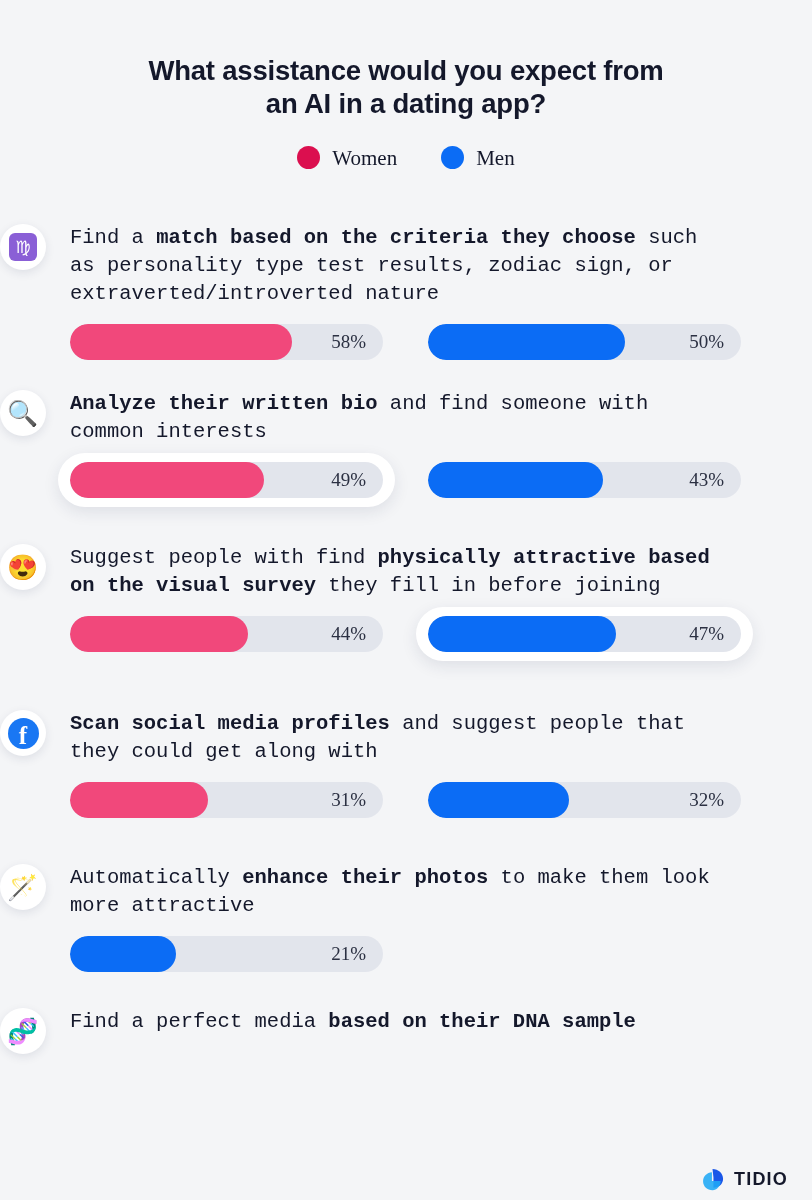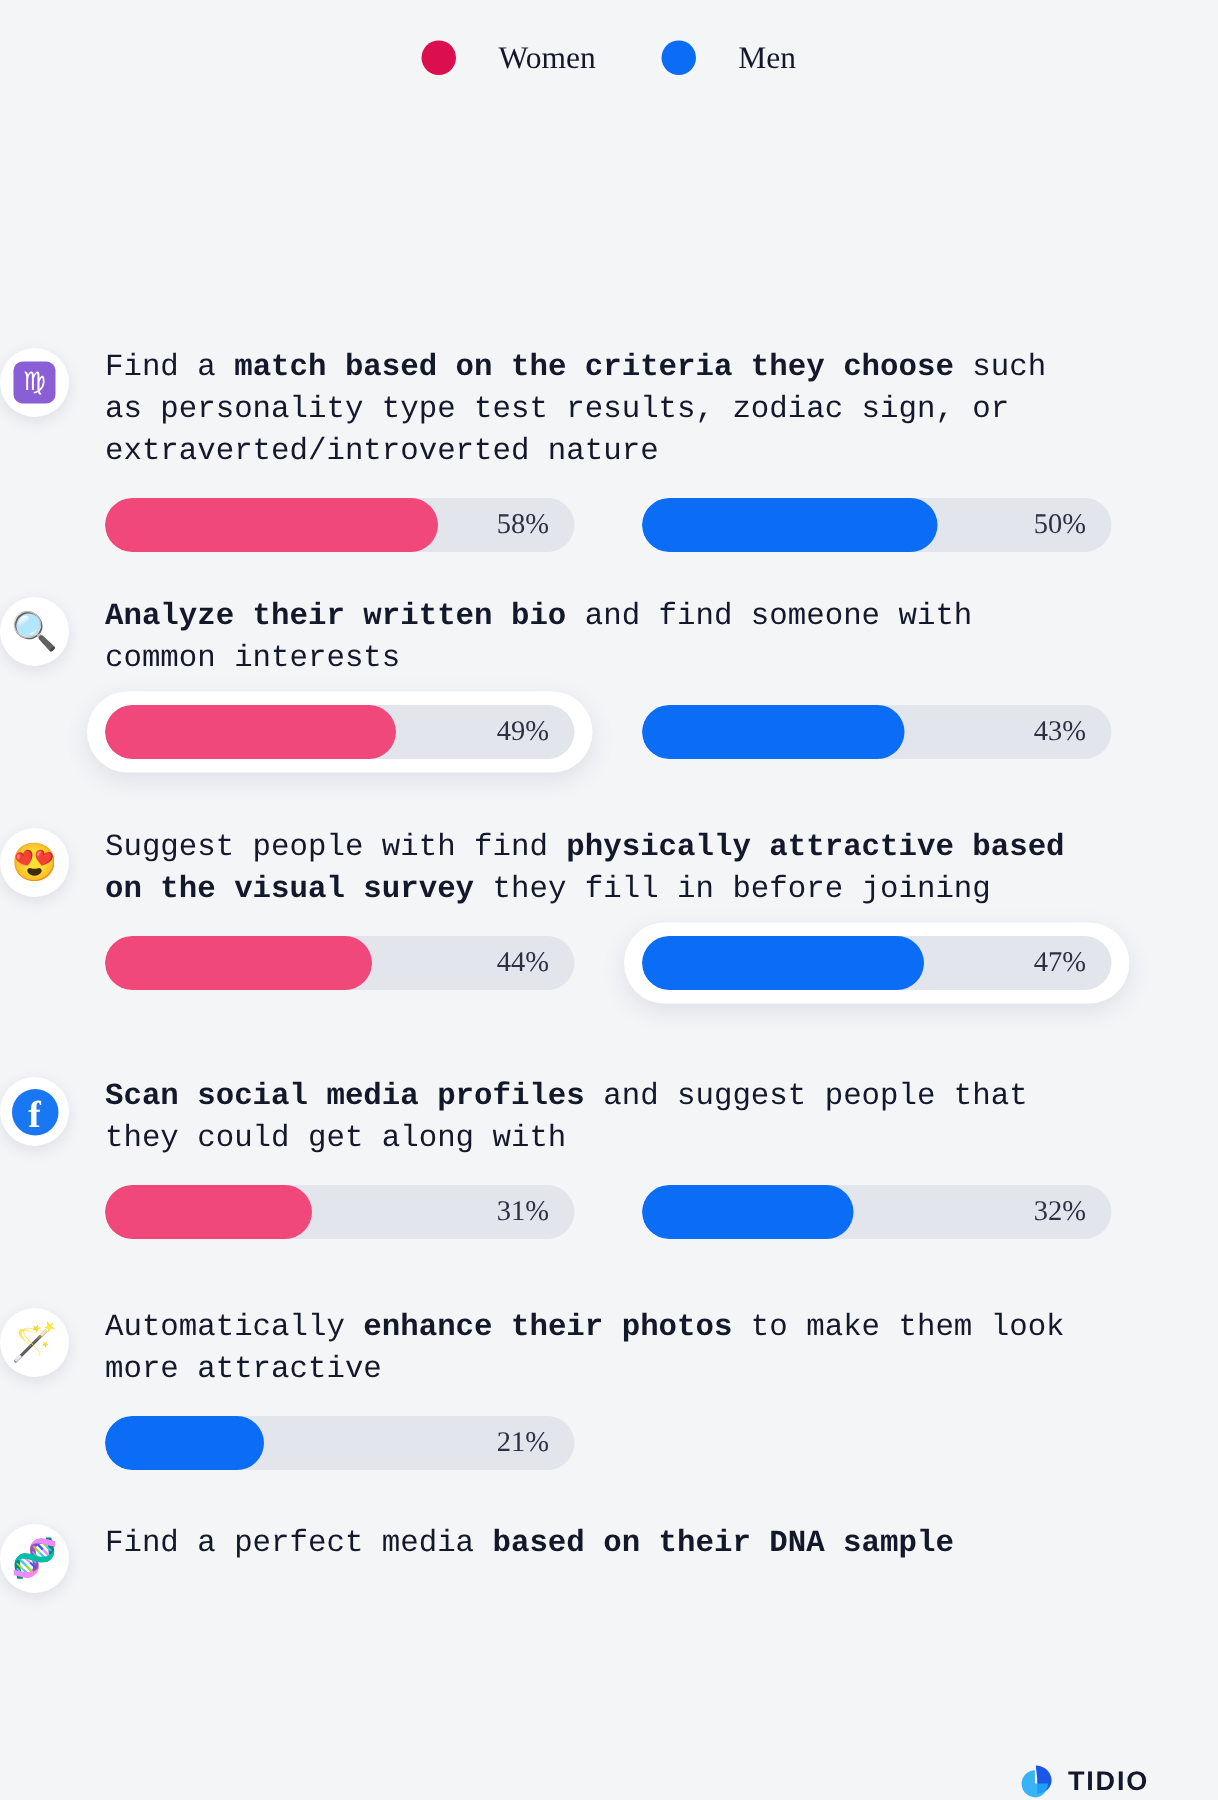--- a/index.html
+++ b/index.html
@@ -40,22 +40,22 @@
   
   .legend {
     margin-top: 26px;
     display: flex;
     justify-content: center;
     align-items: center;
     gap: 44px;
   }
   .legend-item {
     display: flex;
-    align-items: center;
-    gap: 28px;
+    align-items: flex-start;
+    gap: 12px;
   }
   .legend-dot {
     width: 23px;
     height: 23px;
     border-radius: 50%;
     display: block;
   }
   .legend-label {
     font-family: "Liberation Serif", serif;
     font-size: 21px;
@@ -185,21 +185,21 @@
     height: 36px;
     line-height: 36px;
     font-family: "Liberation Serif", serif;
     font-size: 19px;
     color: #2b3042;
   }
 
   
   .footer {
     position: absolute;
-    right: 46px;
+    right: 24px;
     bottom: 26px;
     display: flex;
     align-items: center;
     gap: 9px;
   }
   .footer-logo {
     width: 25px;
     height: 25px;
     display: block;
   }
@@ -209,20 +209,24 @@
     font-size: 18px;
     letter-spacing: 1.2px;
     color: #14182b;
   }
 </style>
 </head>
 <body>
 
 <div class="page">
 
+  <h1 class="title">
+    <span class="line">What assistance would you expect from</span>
+    <span class="line">an AI in a dating app?</span>
+  </h1>
 
   <div class="legend" id="legend">
       <div class="legend-item">
         <span class="legend-dot" style="background: rgb(219, 15, 79);"></span>
         <span class="legend-label">Women</span>
       </div>
       <div class="legend-item">
         <span class="legend-dot" style="background: rgb(11, 108, 245);"></span>
         <span class="legend-label">Men</span>
       </div>

